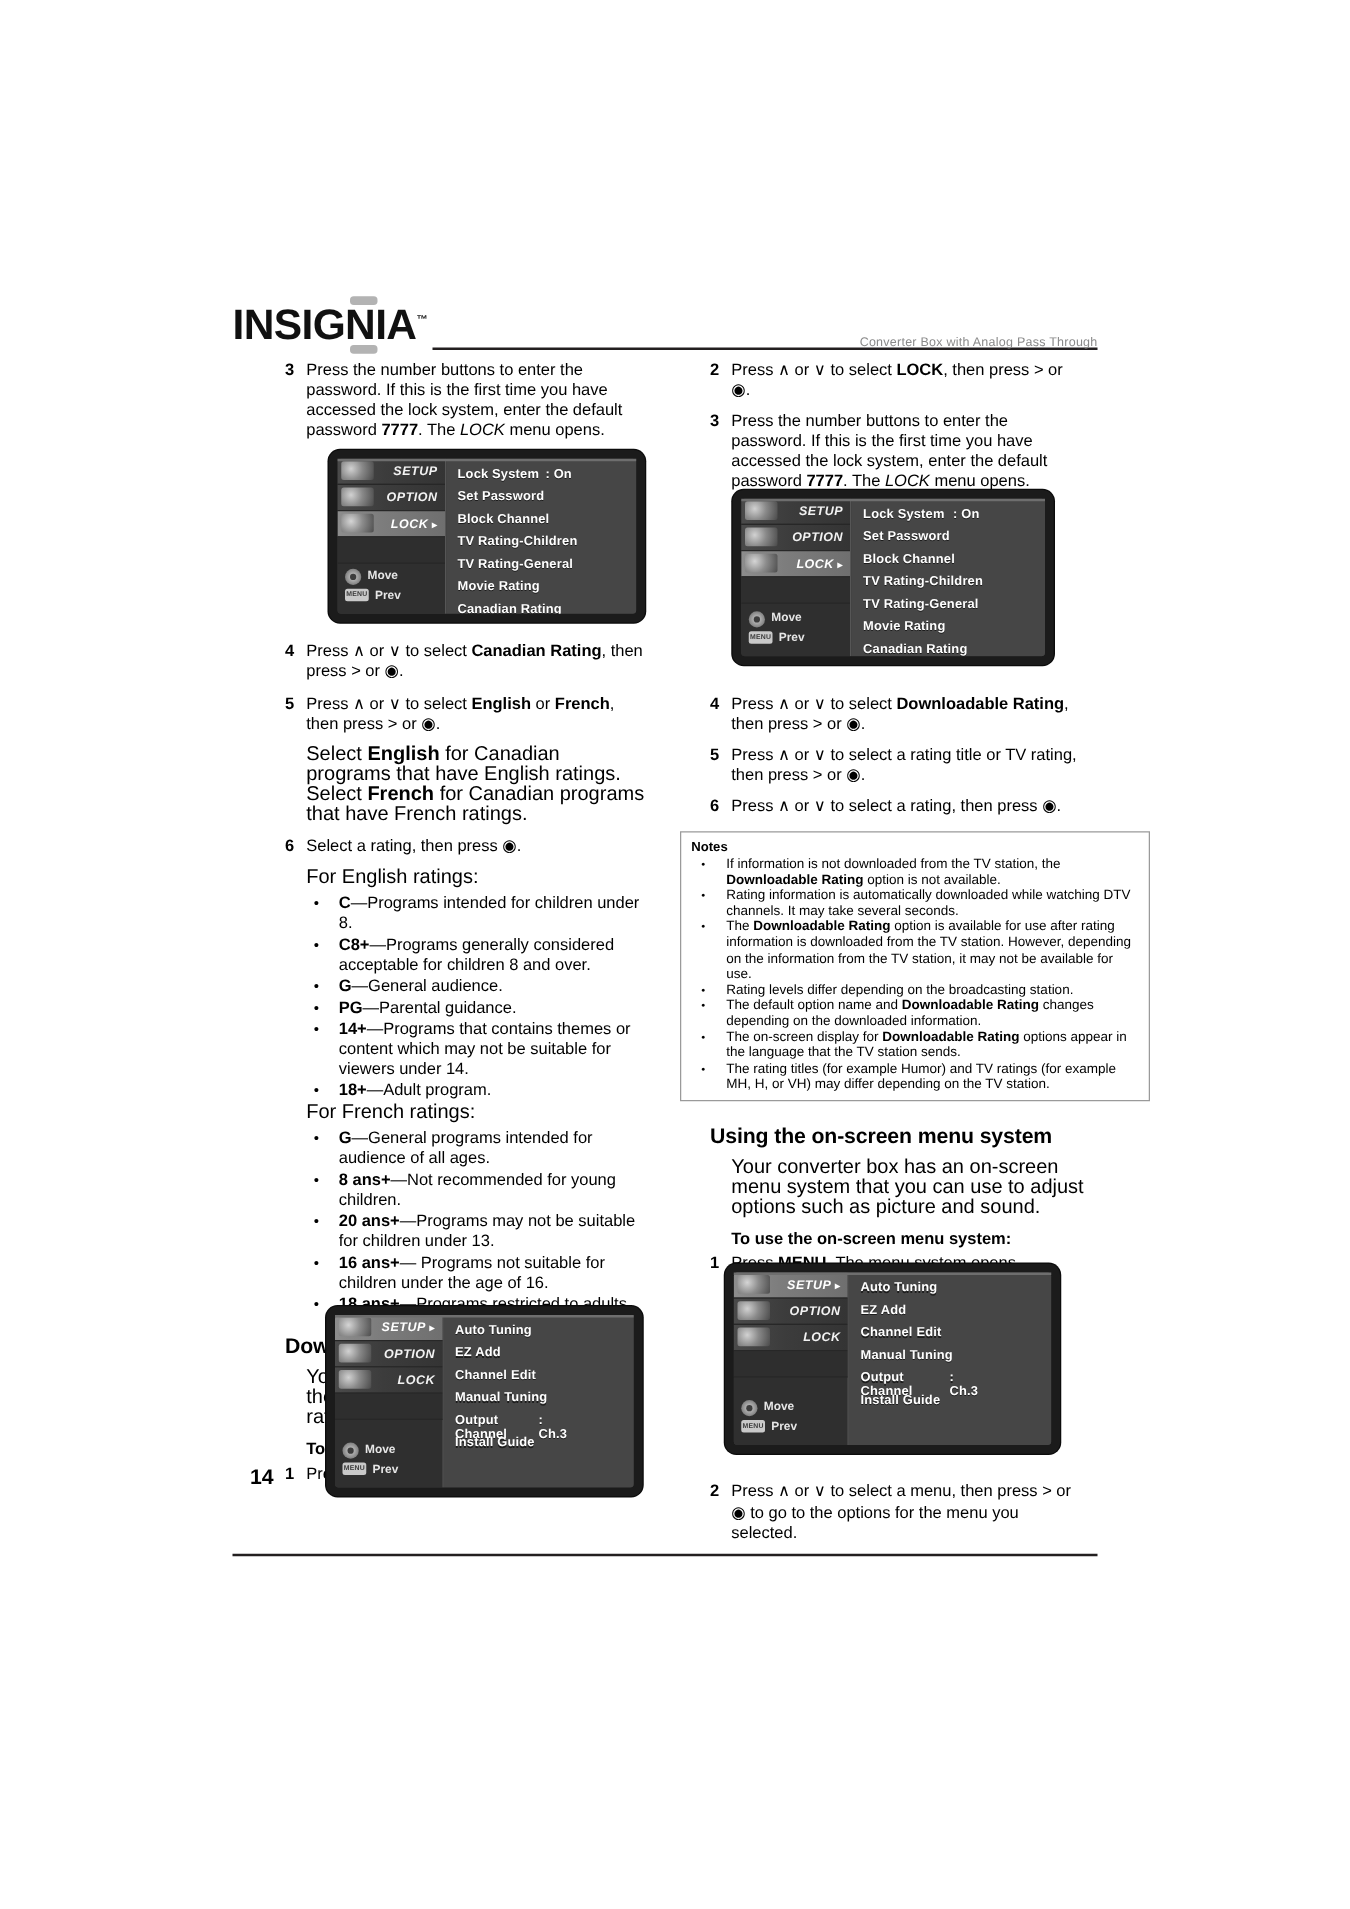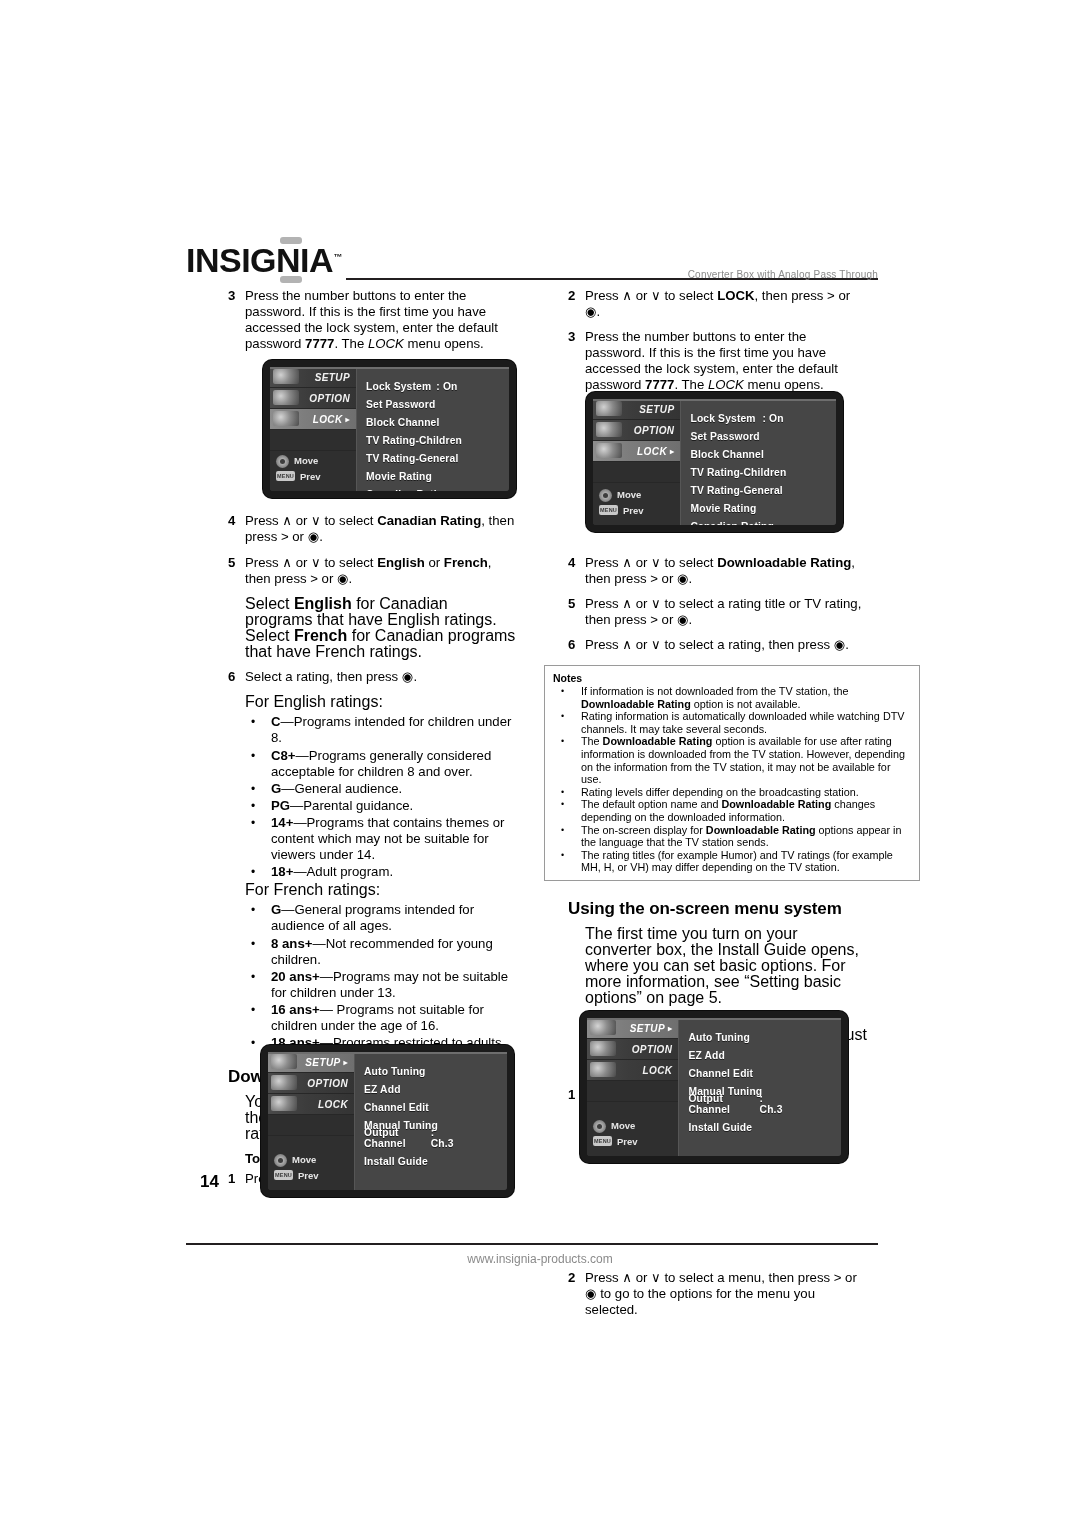--- a/index.html
+++ b/index.html
@@ -294,21 +294,21 @@
     justify-content: center;
     letter-spacing: 0.2px;
     flex: 0 0 19px;
   }
   .osd-row {
     display: flex;
     color: #ffffff;
     font-size: 10.3px;
     font-weight: bold;
     height: 18px;
-    align-items: flex-end;
+    align-items: flex-start;
     padding-left: 9px;
     letter-spacing: 0.15px;
     text-shadow: 0 1px 0 #1c1c1c;
   }
   .osd-row .val {
     margin-left: auto;
     margin-right: 36%;
     color: #ffffff;
   }
 
@@ -673,21 +673,20 @@
             <span class="btxt"><span>The on-screen display for </span><b>Downloadable Rating</b><span> options appear in the language that the TV station sends.</span></span>
           </li>
         <li>
             <span class="dot">•</span>
             <span class="btxt"><span>The rating titles (for example Humor) and TV ratings (for example MH, H, or VH) may differ depending on the TV station.</span></span>
           </li>
       </ul>
     </div>
 
     <h2 class="section" style="margin-top:18px">Using the on-screen menu system</h2>
-    <div class="para tight">The first time you turn on your converter box, the Install Guide opens, where you can set basic options. For more information, see “Setting basic options” on page 5.</div>
     <div class="para">Your converter box has an on-screen menu system that you can use to adjust options such as picture and sound.</div>
     <div class="subhead">To use the on-screen menu system:</div>
     <div class="step">
       <div class="step-num">1</div>
       <div class="step-body"><span>Press </span><b>MENU</b><span>. The menu system opens.</span></div>
     </div>
 
     <div class="osd" id="osd-setup-right">
       <div class="osd-topline"></div>
       <div class="osd-inner">
@@ -745,15 +744,14 @@
 
     <div class="step">
       <div class="step-num">2</div>
       <div class="step-body">Press ∧ or ∨ to select a menu, then press &gt; or ◉ to go to the options for the menu you selected.</div>
     </div>
 
   </div>
 
   <div class="footer-rule"></div>
   <div class="footer-pageno">14</div>
-  <div class="footer-url">www.insignia-products.com</div>
 
 </div>
 
 </body></html>

